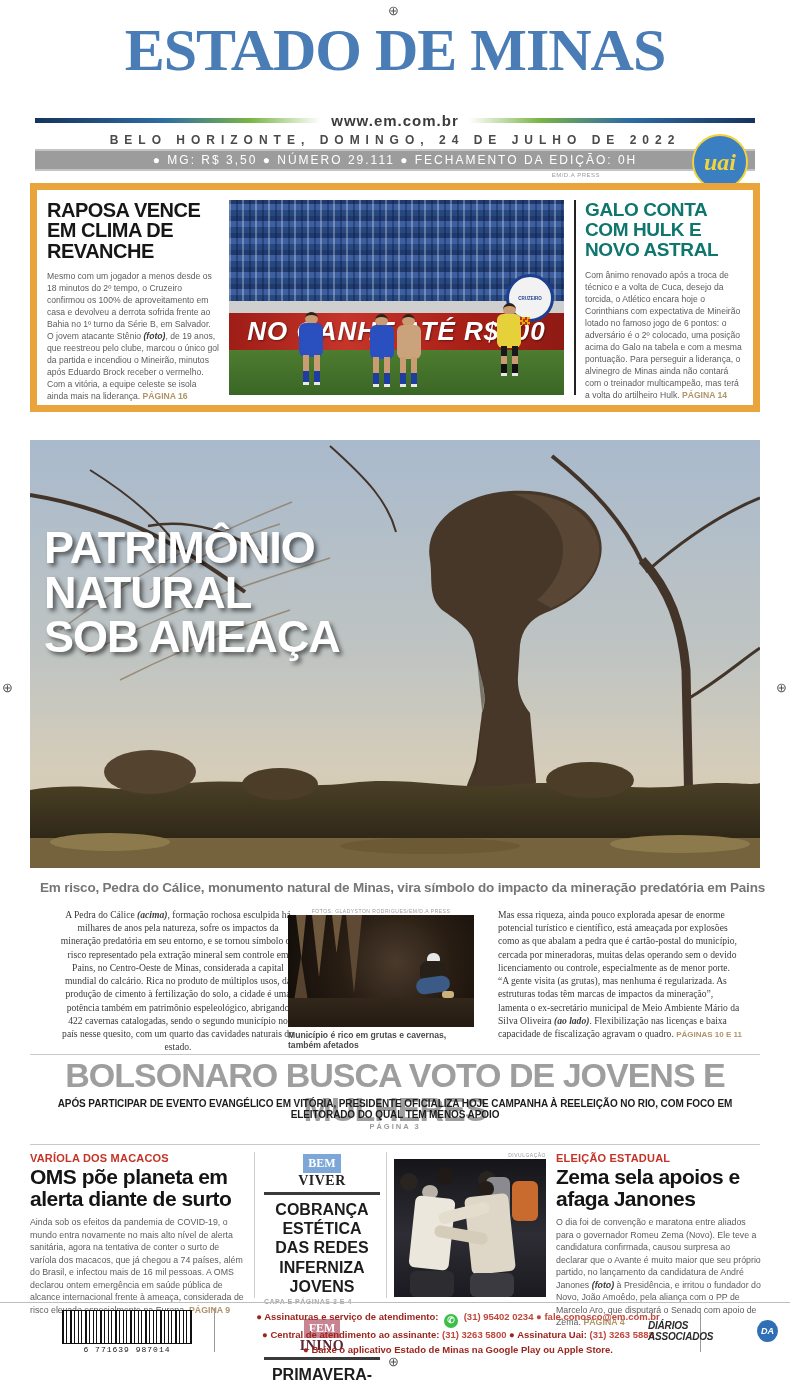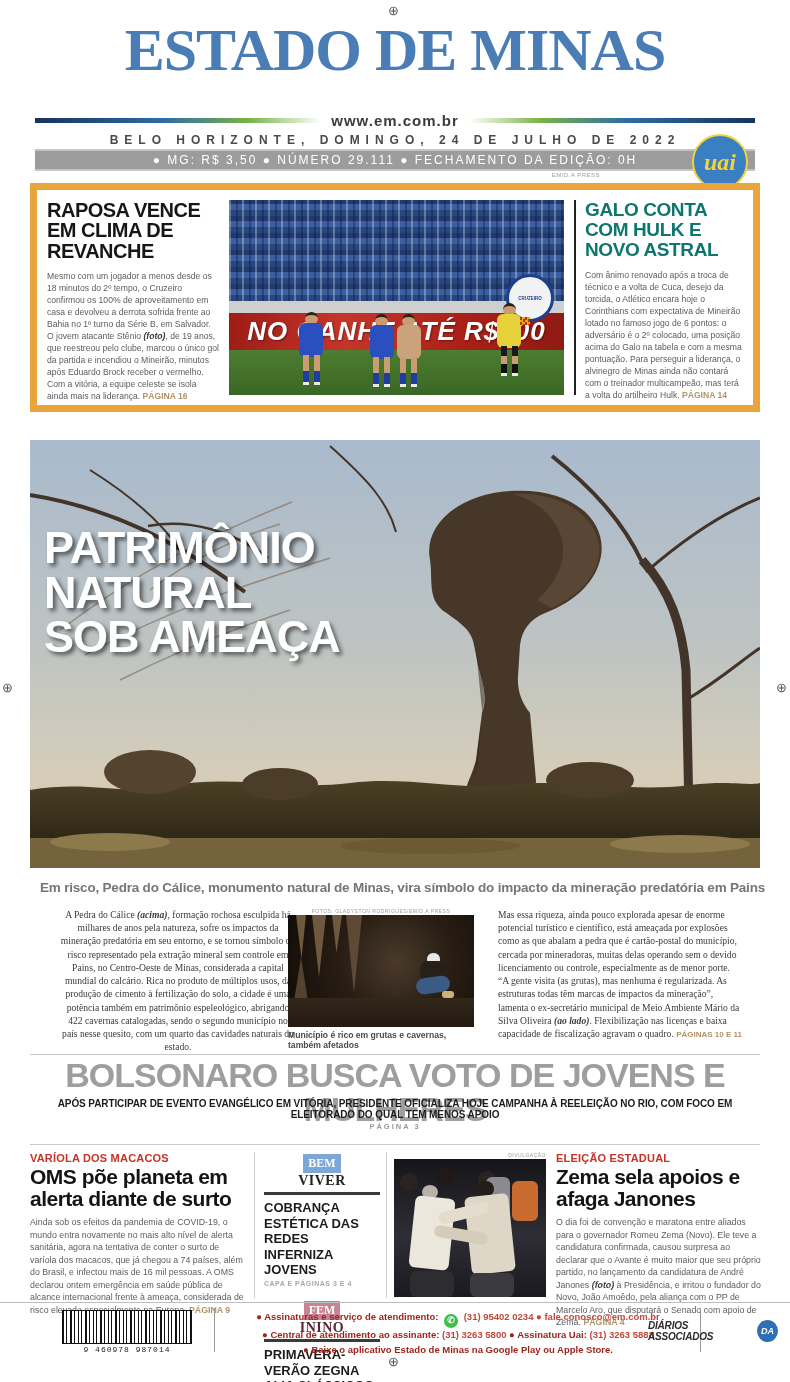--- a/index.html
+++ b/index.html
@@ -106,21 +106,21 @@
   .col1{position:absolute;top:1152px;left:30px;width:218px;}
   .vline{position:absolute;top:1152px;width:1px;height:146px;background:#cfcfcf;}
   .col2{position:absolute;top:1154px;left:264px;width:116px;}
   .logo-row{display:flex;align-items:center;font-family:"Liberation Serif",serif;font-weight:700;flex-direction:column;}
   .logo-block{color:#fff;font-size:12px;padding:2px 5px;}
   .bem{background:#7da7d9;}
   .fem{background:#c98494;}
   .logo-rest{font-size:14px;color:#222;letter-spacing:.5px;}
   .logo-rest.maroon{color:#5a2733;}
   .sec-rule{height:3px;background:#3a3a3a;margin:3px 0 5px;}
-  .sec-head{font-size:13px;font-weight:800;color:#1c1c1c;line-height:1.2;margin:0;}
+  .sec-head{font-size:16px;font-weight:800;color:#1c1c1c;line-height:1.2;margin:0;text-align:center;}
   .sec-page{font-size:7px;color:#a8a8a8;font-weight:700;letter-spacing:.5px;margin-top:2px;}
   .col3{position:absolute;top:1152px;left:394px;width:152px;}
   .p3-credit{font-size:5px;color:#9a9a9a;text-align:right;letter-spacing:.5px;}
   .hug{position:relative;height:138px;margin-top:1px;overflow:hidden;
     background:linear-gradient(180deg,#151519 0%,#2e2d35 55%,#1b1a20 100%);}
   .hg{position:absolute;border-radius:6px;}
   .col4{position:absolute;top:1152px;left:556px;width:206px;}
 
   
   .f-rule{position:absolute;top:1302px;left:0;width:790px;height:1px;background:#bdbdbd;}
@@ -360,21 +360,21 @@
     <h3 class="b-head">Zema sela apoios e afaga Janones</h3>
     <div class="b-body">
       <span>O dia foi de convenção e maratona entre aliados para o governador Romeu Zema (Novo). Ele teve a candidatura confirmada, causou surpresa ao declarar que o Avante é muito maior que seu próprio partido, no lançamento da candidatura de André Janones </span><span class="emph">(foto)</span><span> à Presidência, e irritou o fundador do Novo, João Amoêdo, pela aliança com o PP de Marcelo Aro, que disputará o Senado com apoio de Zema. </span><span class="pageref">PÁGINA 4</span>
     </div>
   </div>
 
   <div class="f-rule"></div>
 
   <div class="barcode">
     <div class="bars"></div>
-    <div class="bars-num">9 460978 987014</div>
+    <div class="bars-num">6 771639 987014</div>
   </div>
 
   <div class="fsep" style="left:214px;"></div>
   <div class="fsep" style="left:700px;"></div>
 
   <div class="contact">
     <div>
       <span>● Assinaturas e serviço de atendimento:</span>
       <span class="wa">✆</span>
       <span class="num">(31) 95402 0234</span>

